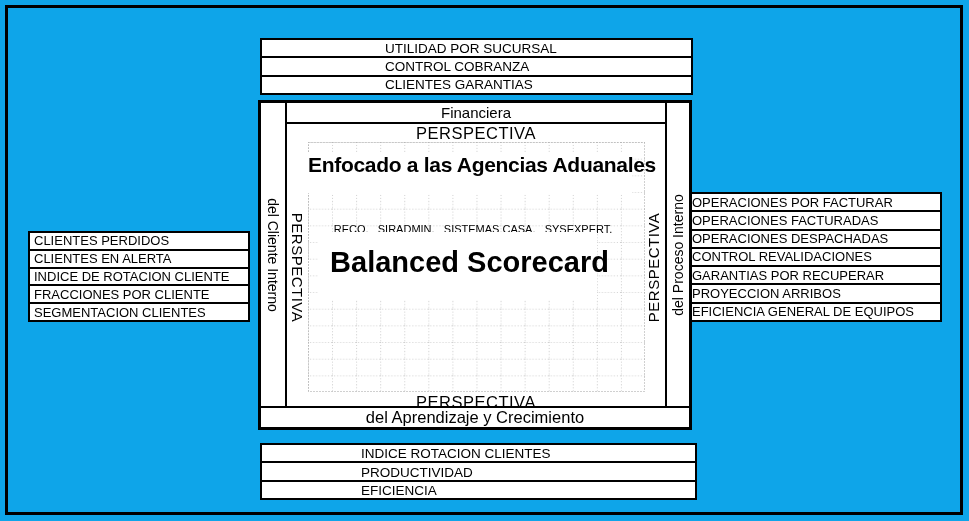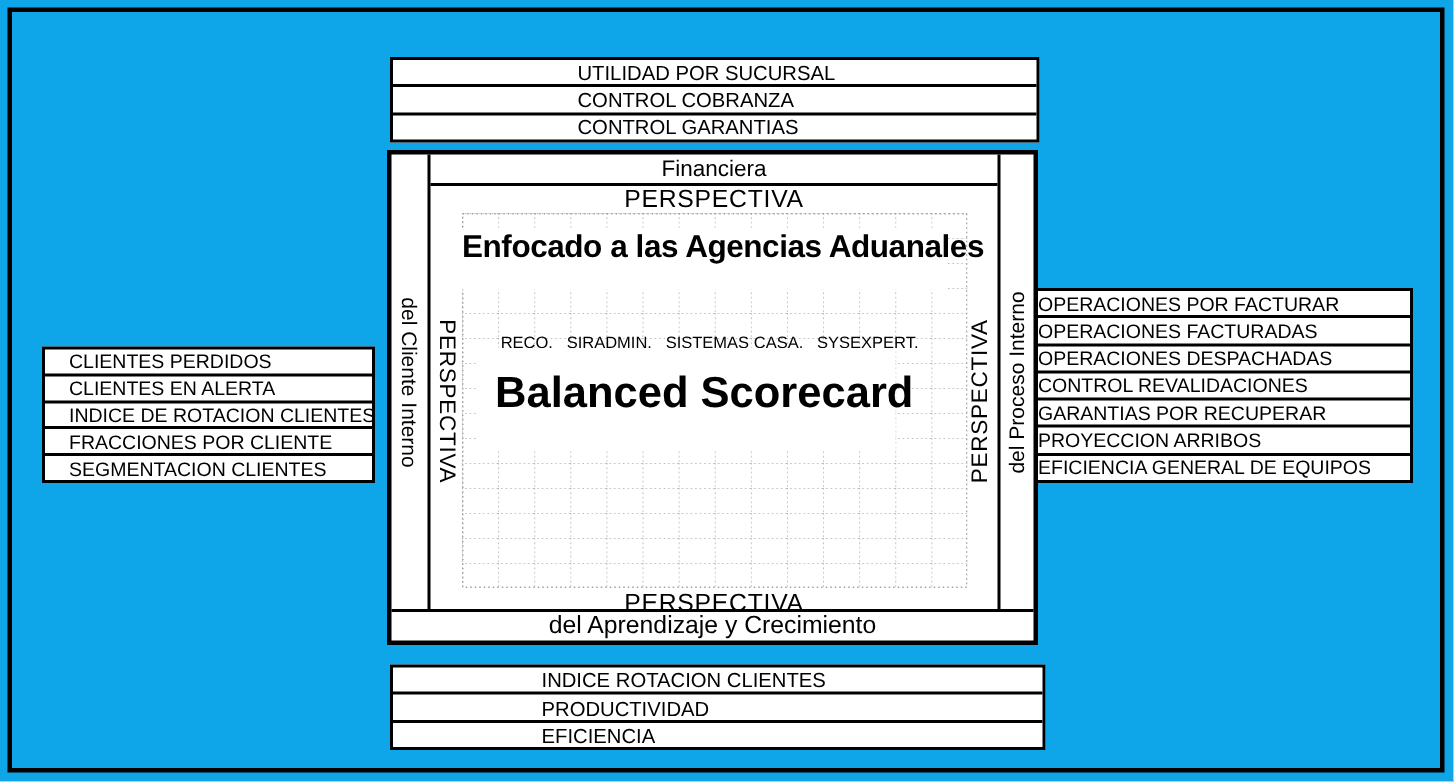--- a/index.html
+++ b/index.html
@@ -11,21 +11,21 @@
 
   .listbox { position:absolute; border:2px solid #000; display:flex; flex-direction:column; background:#fff; box-sizing:border-box; }
   .listbox .row { flex:1; display:flex; align-items:center; border-bottom:2px solid #000; font-size:13.5px; white-space:nowrap; overflow:hidden; }
   .listbox .row:last-child { border-bottom:none; }
 
   .topbox    { left:260px; top:38px;  width:433px; height:57px; }
   .topbox .row    { padding-left:123px; }
   .bottombox { left:260px; top:443px; width:437px; height:57px; }
   .bottombox .row { padding-left:99px;align-items:flex-end; }
   .leftbox   { left:28px;  top:231px; width:222px; height:91px; }
-  .leftbox .row   { padding-left:16px; font-size:13px; }
+  .leftbox .row   { padding-left:4px; font-size:13px; }
   .rightbox  { left:690px; top:192px; width:252px; height:130px; }
   .rightbox .row  { padding-left:0; font-size:13px; }
 
   .mainbox { position:absolute; left:258px; top:100px; width:434px; height:330px; border:3px solid #000; box-sizing:border-box; background:#fff; }
 
   .strip-left  { position:absolute; left:0; top:0; bottom:21px; width:24px; border-right:2px solid #000; display:flex; align-items:center; justify-content:center; }
   .strip-right { position:absolute; right:0; top:0; bottom:21px; width:22px; border-left:2px solid #000; display:flex; align-items:center; justify-content:center; }
   .vtext-cw  { transform:rotate(90deg);  white-space:nowrap; font-size:14px; }
   .vtext-ccw { transform:rotate(-90deg); white-space:nowrap; font-size:14px; }
 
@@ -58,33 +58,33 @@
   <div class="frame"></div>
 
   <div class="listbox topbox">
     <div class="row">
         <span>UTILIDAD POR SUCURSAL</span>
       </div>
     <div class="row">
         <span>CONTROL COBRANZA</span>
       </div>
     <div class="row">
-        <span>CONTROL GARANTIAS</span>
+        <span>CLIENTES GARANTIAS</span>
       </div>
   </div>
 
   <div class="listbox leftbox">
     <div class="row">
         <span>CLIENTES PERDIDOS</span>
       </div>
     <div class="row">
         <span>CLIENTES EN ALERTA</span>
       </div>
     <div class="row">
-        <span>INDICE DE ROTACION CLIENTES</span>
+        <span>INDICE DE ROTACION CLIENTE</span>
       </div>
     <div class="row">
         <span>FRACCIONES POR CLIENTE</span>
       </div>
     <div class="row">
         <span>SEGMENTACION CLIENTES</span>
       </div>
   </div>
 
   <div class="listbox rightbox">

